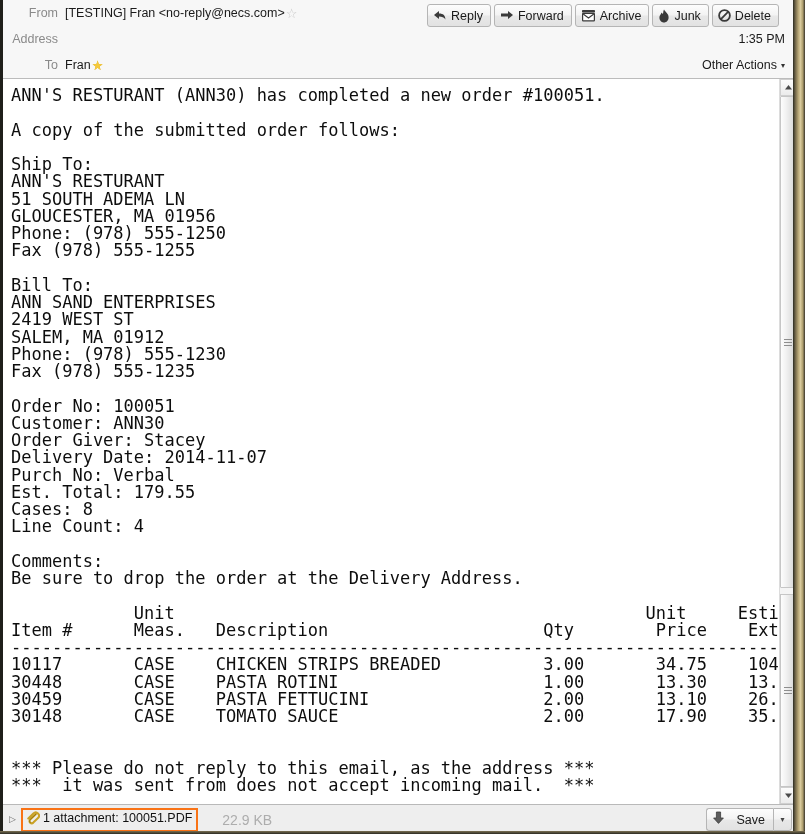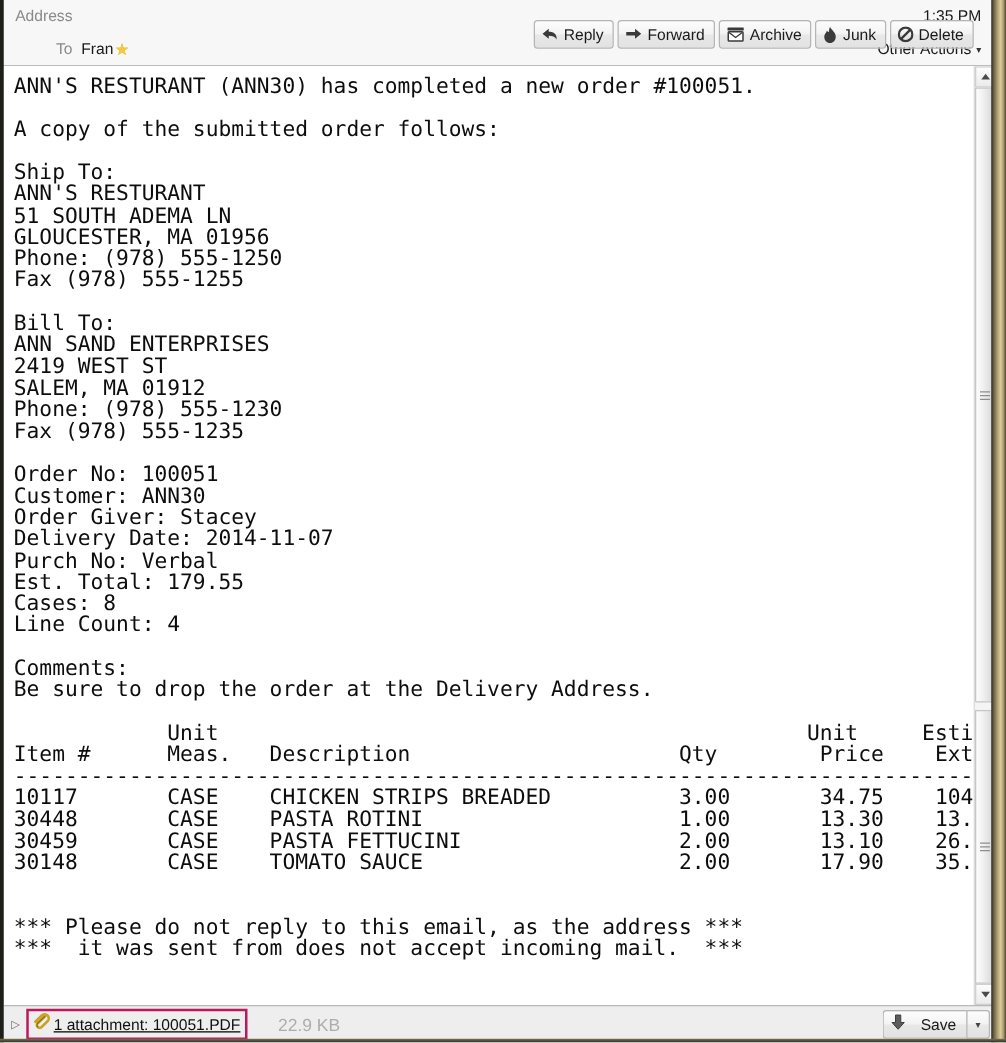--- a/index.html
+++ b/index.html
@@ -81,21 +81,21 @@
     line-height: 1;
     margin-left: 1px;
     position: relative; top: 0px;
   }
   .star.empty { color: #ffffff; -webkit-text-stroke: 0px; text-shadow: none; color: #c9c9c9; }
   .star.filled { color: #f5c93c; text-shadow: 0 0 0 #d2a41c; }
 
   
   .toolbar {
     position: absolute;
-    top: 16px; right: 14px;
+    top: 4px; right: 14px;
     display: flex; align-items: center; gap: 3px;
     z-index: 5;
   }
   .tb-btn {
     display: flex; align-items: center; gap: 4px;
     height: 23px;
     padding: 0 7px 0 5px;
     background: linear-gradient(to bottom, #fdfdfd 0%, #f3f3f3 48%, #e8e8e8 52%, #e2e2e2 100%);
     border: 1px solid #b5b5b5;
     border-radius: 3px;
@@ -178,25 +178,24 @@
     border-top: 1px solid #b9b9b9;
     display: flex; align-items: center;
     padding: 0 4px 0 6px;
   }
   .expander {
     font-size: 9px; color: #6b6b6b;
     margin-right: 5px;
     line-height: 1;
   }
   .attach-hl {
-    border: 2px solid #be185d;
+    border: 2px solid #f97316;
     padding: 1px 4px 1px 2px;
-    display: flex; align-items: center; gap: 3px;
+    display: flex; align-items: flex-start; gap: 3px;
     background: transparent;
-    text-decoration: underline;
   }
   .attach-name { font-size: 12.5px; color: #111; white-space: nowrap; }
   .attach-size { font-size: 14px; color: #adadad; margin-left: 24px; white-space: nowrap; }
 
   .save-wrap { margin-left: auto; display: flex; align-items: stretch; }
   .save-btn {
     display: flex; align-items: center; gap: 12px;
     height: 23px; padding: 0 8px 0 5px;
     background: linear-gradient(to bottom, #fdfdfd 0%, #f3f3f3 48%, #e8e8e8 52%, #e2e2e2 100%);
     border: 1px solid #b5b5b5;
@@ -263,20 +262,27 @@
         <span>
           <svg width="13" height="13" viewBox="0 0 13 13">
             <circle cx="6.5" cy="6.5" r="5.4" fill="none" stroke="#3a3a3a" stroke-width="1.8"></circle>
             <line x1="2.7" y1="10.3" x2="10.3" y2="2.7" stroke="#3a3a3a" stroke-width="1.8"></line>
           </svg>
         </span>
         <span>Delete</span>
       </div>
     </div>
 
+    <div class="hdr-row">
+      <div class="hdr-label">From</div>
+      <div class="hdr-value">
+        <span>[TESTING] Fran &lt;no-reply@necs.com&gt;</span>
+        <span class="star empty">☆</span>
+      </div>
+    </div>
 
     <div class="hdr-row">
       <div class="hdr-label">Address</div>
       <div class="hdr-right">1:35 PM</div>
     </div>
 
     <div class="hdr-row">
       <div class="hdr-label">To</div>
       <div class="hdr-value">
         <span>Fran</span>

